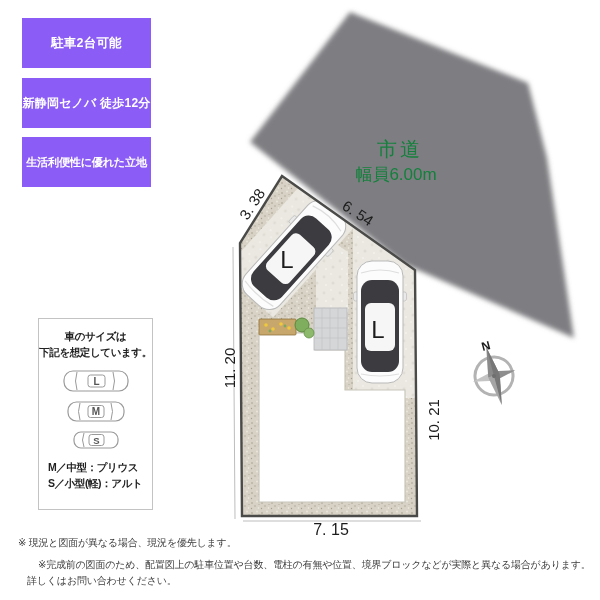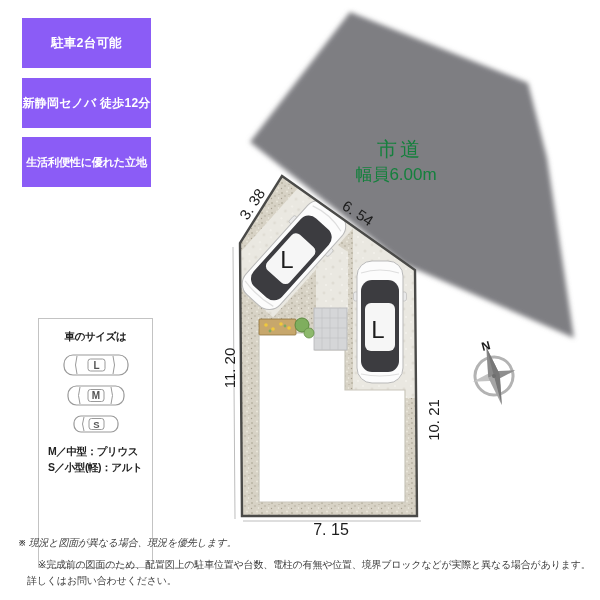--- a/index.html
+++ b/index.html
@@ -37,41 +37,41 @@
     font-weight:500;
   }
   #dim-diag{left:252px;top:204px;transform:translate(-50%,-50%) rotate(-57deg);}
   #dim-top{left:358px;top:213px;transform:translate(-50%,-50%) rotate(33deg);}
   #dim-left{left:229px;top:368px;transform:translate(-50%,-50%) rotate(-90deg);}
   #dim-right{left:433px;top:420px;transform:translate(-50%,-50%) rotate(-90deg);}
   #dim-bottom{left:331px;top:530px;transform:translate(-50%,-50%);font-size:16px;}
 
   
   .legend{
-    position:absolute;left:38px;top:318px;width:115px;height:250px;
+    position:absolute;left:38px;top:318px;width:115px;height:192px;
     border:1px solid #c3c3c3;background:#ffffff;box-sizing:border-box;
     display:flex;flex-direction:column;align-items:center;padding-top:10px;
   }
   .legend-title{
     font-size:10.5px;font-weight:bold;color:#222;line-height:1.5;
     text-align:center;letter-spacing:-0.4px;white-space:nowrap;
   }
   .legend-cars{display:flex;flex-direction:column;align-items:center;gap:7px;margin:8px 0 9px;}
   .legend-items{align-self:flex-start;padding-left:9px;}
   .legend-item{
     font-size:10.5px;font-weight:bold;color:#222;line-height:1.55;
     letter-spacing:-0.4px;white-space:nowrap;
   }
 
   
   .footnote{
     position:absolute;font-size:10px;color:#3c3c3c;
     letter-spacing:-0.2px;white-space:nowrap;
   }
-  #fn1{left:18px;top:536px;font-style:italic;}
+  #fn1{left:18px;top:536px;}
   #fn2{left:18px;top:558px;margin-left:20px;}
   #fn3{left:27px;top:574px;}
 </style>
 </head>
 <body>
 
 <svg id="plan" width="600" height="600" viewBox="0 0 600 600">
   <defs>
     <pattern id="gravel" width="10" height="10" patternUnits="userSpaceOnUse">
       <rect width="10" height="10" fill="#d7d2c5"></rect>
@@ -168,20 +168,21 @@
 <div class="road-label" id="road-width">幅員6.00m</div>
 
 <div class="dim" id="dim-diag">3. 38</div>
 <div class="dim" id="dim-top">6. 54</div>
 <div class="dim" id="dim-left">11. 20</div>
 <div class="dim" id="dim-right">10. 21</div>
 <div class="dim" id="dim-bottom">7. 15</div>
 
 <div class="legend">
   <div class="legend-title">車のサイズは</div>
+  <div class="legend-title">下記を想定しています。</div>
   <div class="legend-cars">
     <svg width="66" height="24" viewBox="0 0 66 24">
       <rect x="1" y="2" width="64" height="20" rx="9" fill="#fff" stroke="#9a9a9a" stroke-width="1.2"></rect>
       <path d="M14,3 Q11,12 14,21 M50,3 Q53,12 50,21" fill="none" stroke="#9a9a9a" stroke-width="1"></path>
       <rect x="25" y="6" width="17" height="12" rx="2.5" fill="#fff" stroke="#9a9a9a" stroke-width="1"></rect>
       <text x="33.5" y="15.5" text-anchor="middle" font-size="10" font-weight="bold" fill="#555" font-family="Liberation Sans, sans-serif">L</text>
     </svg>
     <svg width="58" height="23" viewBox="0 0 58 23">
       <rect x="1" y="2" width="56" height="19" rx="8.5" fill="#fff" stroke="#9a9a9a" stroke-width="1.2"></rect>
       <path d="M13,3 Q10,11.5 13,20 M44,3 Q47,11.5 44,20" fill="none" stroke="#9a9a9a" stroke-width="1"></path>

